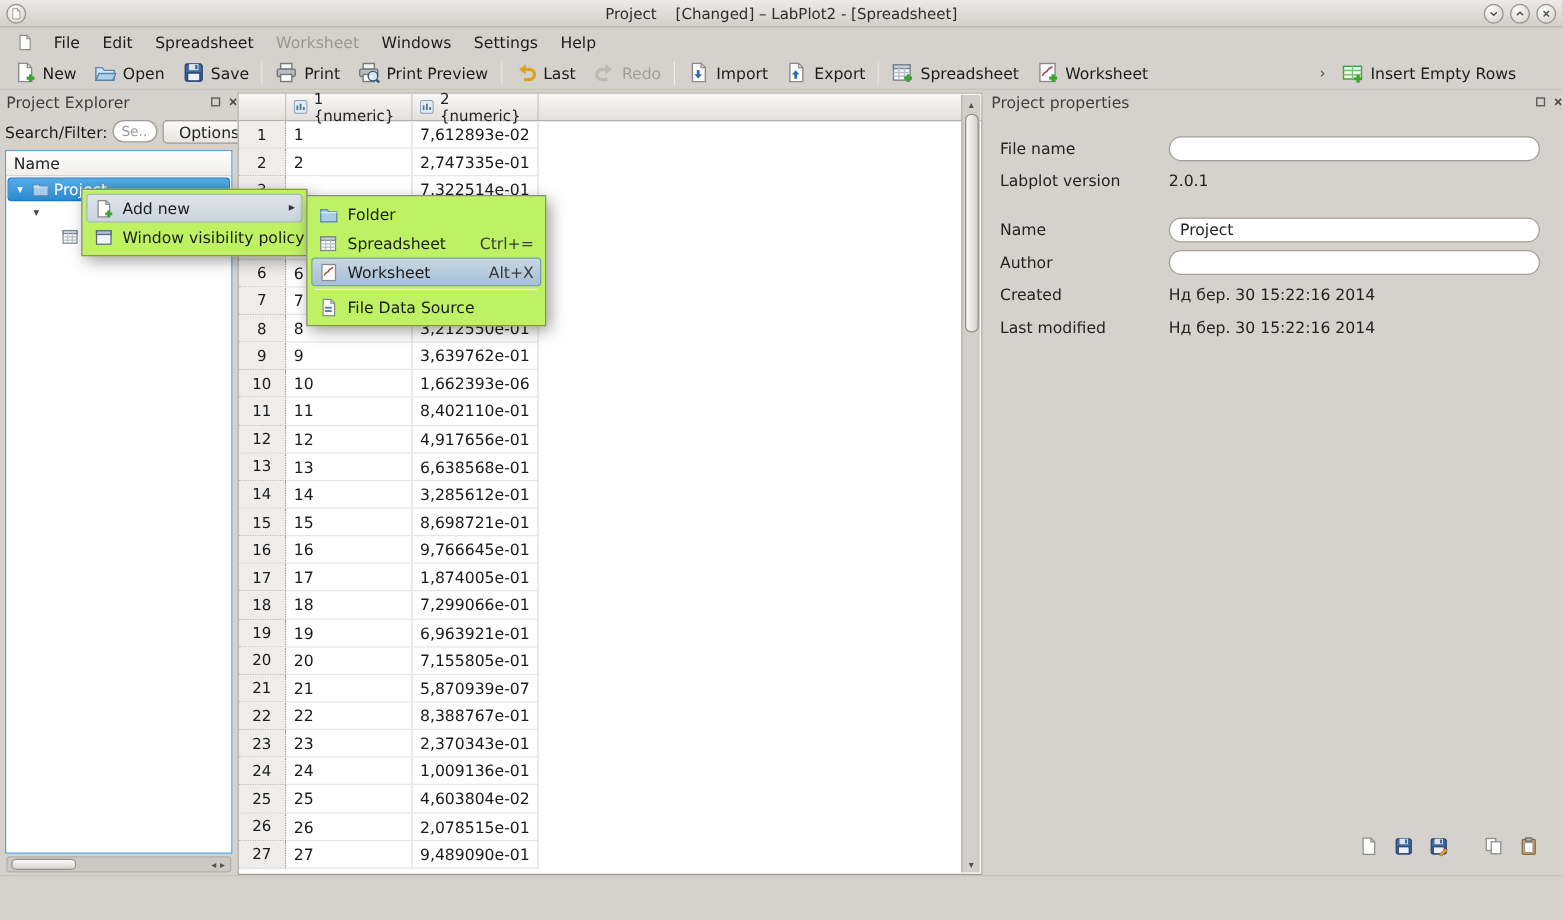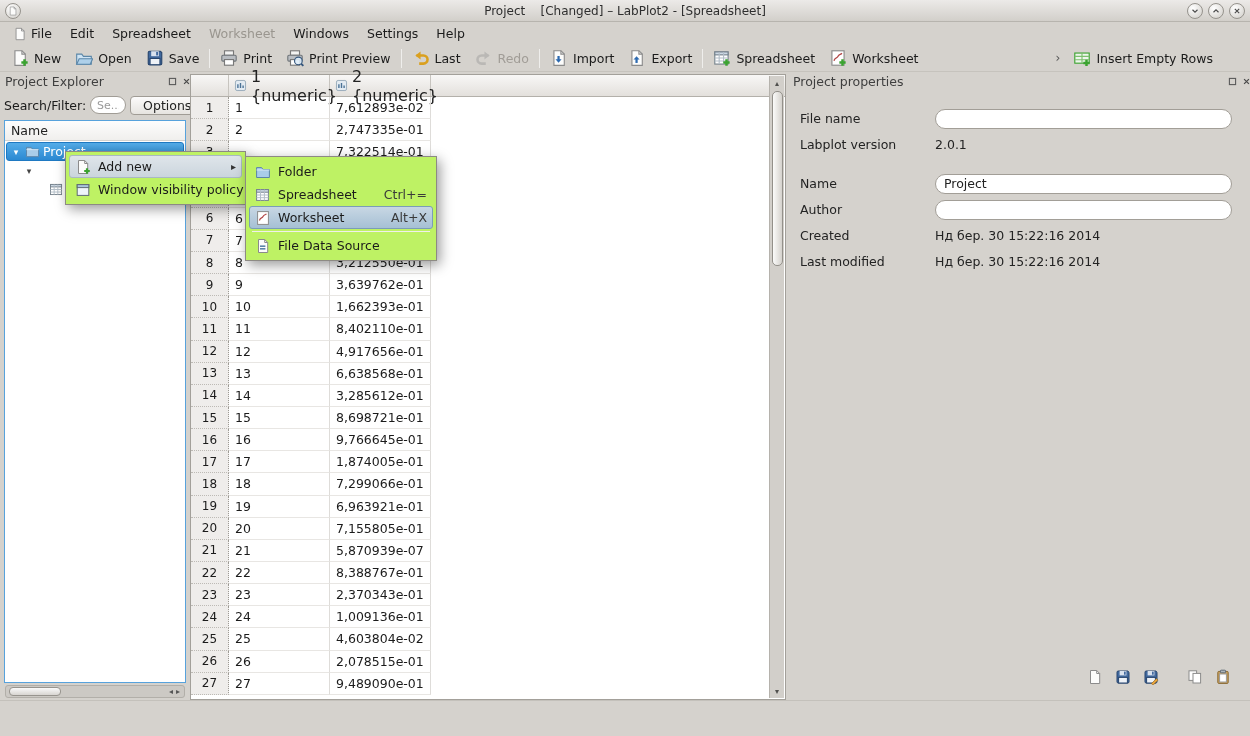--- a/index.html
+++ b/index.html
@@ -12,21 +12,21 @@
 
 .titlebar{position:absolute;left:0;top:0;right:0;height:22px;background:linear-gradient(#eceae8,#d2cfca);border-bottom:1px solid #b7b4ae;display:flex;align-items:center;padding:0 5px}
 .wtitle{position:absolute;left:0;right:0;text-align:center;font-size:12px;color:#2e2e2e;white-space:pre}
 .wbtns{display:flex;gap:5px;z-index:2}
 .wbtns.right{margin-left:auto}
 .wbtn{width:16px;height:16px;border-radius:50%;background:radial-gradient(circle at 35% 30%,#ffffff,#cfccc7);border:1px solid #96938d;display:flex;align-items:center;justify-content:center}
 .wbtn .icn{width:10px;height:10px}
 
 
 .menubar{position:absolute;left:0;top:22px;right:0;height:23px;display:flex;align-items:center;padding:0 4px}
-.menu-item{display:flex;align-items:flex-end;gap:4px;padding:2px 9px;border-radius:3px}
+.menu-item{display:flex;align-items:flex-end;gap:16px;padding:2px 9px;border-radius:3px}
 .menu-item.disabled{color:#9a968f}
 .menu-item .icn{width:14px;height:14px}
 
 
 .toolbar{position:absolute;left:0;top:45px;right:0;height:27px;display:flex;align-items:center;padding:0 4px;border-bottom:1px solid #c6c3bd}
 #toolbar-items{display:flex;align-items:center}
 .tbtn{display:flex;align-items:center;gap:5px;padding:2px 7px;border-radius:3px;white-space:nowrap}
 .tbtn.disabled{color:#a19d97}
 .tbtn.disabled .icn{opacity:.45;filter:grayscale(1)}
 .tbtn .icn{width:18px;height:18px}
@@ -54,21 +54,21 @@
 .texp{width:12px;text-align:center;font-size:9px;flex:none}
 .trow .icn{width:15px;height:15px}
 .hscroll{position:absolute;left:3px;right:3px;bottom:2px;height:13px;background:#ccc9c4;border:1px solid #b2afa9;border-radius:3px;display:flex;align-items:center}
 .hthumb{width:52px;height:9px;margin-left:3px;background:linear-gradient(#fafafa,#d8d5d1);border:1px solid #97948e;border-radius:4px}
 .harrows{margin-left:auto;display:flex;gap:3px;padding-right:4px;font-size:8px;color:#555}
 
 
 .sheet{position:absolute;left:190px;top:74px;width:596px;height:626px;background:#fff;border:1px solid #a3a09a}
 .sg-header{display:flex;height:22px;background:linear-gradient(#f8f7f6,#e3e0dc);border-bottom:1px solid #b3b0aa}
 .sg-corner{width:38px;border-right:1px solid #c7c4bf;flex:none}
-.sg-hcell{width:101px;flex:none;display:flex;align-items:center;gap:4px;padding:0 5px;border-right:1px solid #c7c4bf;font-size:16px;color:#222}
+.sg-hcell{width:101px;flex:none;display:flex;align-items:center;gap:4px;padding:0 5px;border-right:1px solid #c7c4bf;font-size:12px;color:#222}
 .sg-body{position:absolute;left:0;top:22px;right:16px;bottom:0;overflow:hidden}
 .sg-row{display:flex;height:22.15px}
 .sg-rowhead{width:38px;flex:none;display:flex;align-items:center;justify-content:center;background:#efedeb;border-right:1px dotted #9d9a94;border-bottom:1px dotted #bdbab5;font-size:12px}
 .sg-cell{width:101px;flex:none;display:flex;align-items:center;padding:0 6px;border-right:1px solid #dedcd9;border-bottom:1px solid #e8e6e3}
 .vscroll{position:absolute;top:1px;right:1px;bottom:1px;width:15px;background:#d2cfca;border-left:1px solid #b5b2ac;display:flex;flex-direction:column;align-items:center}
 .varrow{height:14px;display:flex;align-items:center;justify-content:center;font-size:8px;color:#50504e;width:100%}
 .vthumb{width:11px;height:175px;background:linear-gradient(90deg,#fbfbfa,#d5d2cd);border:1px solid #93908a;border-radius:5px;margin-top:1px}
 .vspacer{flex:1}
 
 
@@ -429,21 +429,21 @@
         <div class="sg-cell">3,212550e-01</div>
       </div>
       <div class="sg-row">
         <div class="sg-rowhead">9</div>
         <div class="sg-cell">9</div>
         <div class="sg-cell">3,639762e-01</div>
       </div>
       <div class="sg-row">
         <div class="sg-rowhead">10</div>
         <div class="sg-cell">10</div>
-        <div class="sg-cell">1,662393e-01</div>
+        <div class="sg-cell">1,662393e-06</div>
       </div>
       <div class="sg-row">
         <div class="sg-rowhead">11</div>
         <div class="sg-cell">11</div>
         <div class="sg-cell">8,402110e-01</div>
       </div>
       <div class="sg-row">
         <div class="sg-rowhead">12</div>
         <div class="sg-cell">12</div>
         <div class="sg-cell">4,917656e-01</div>

